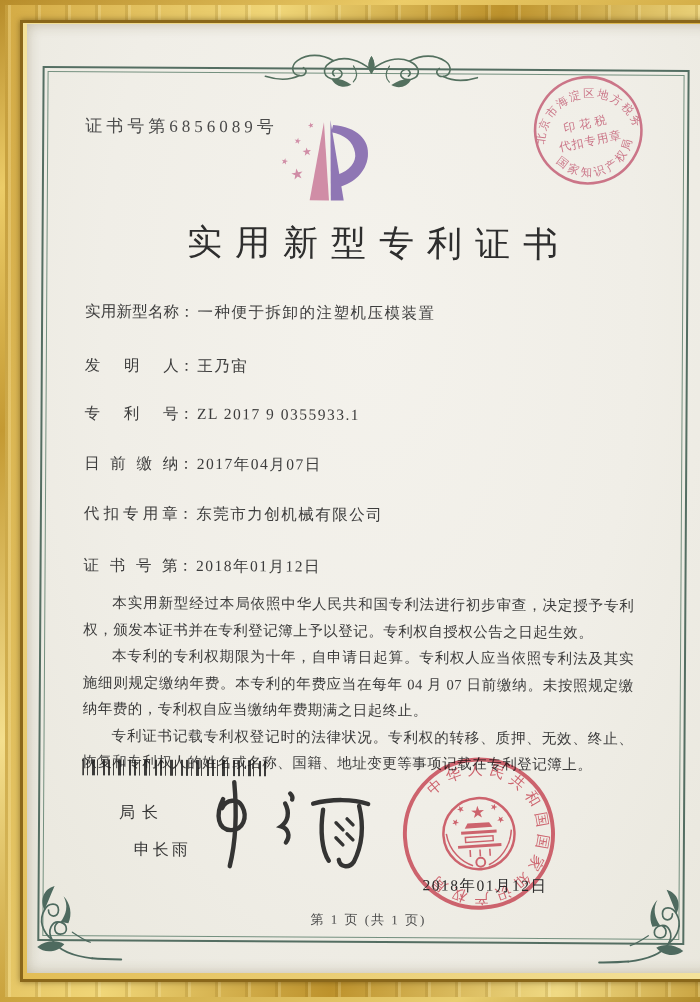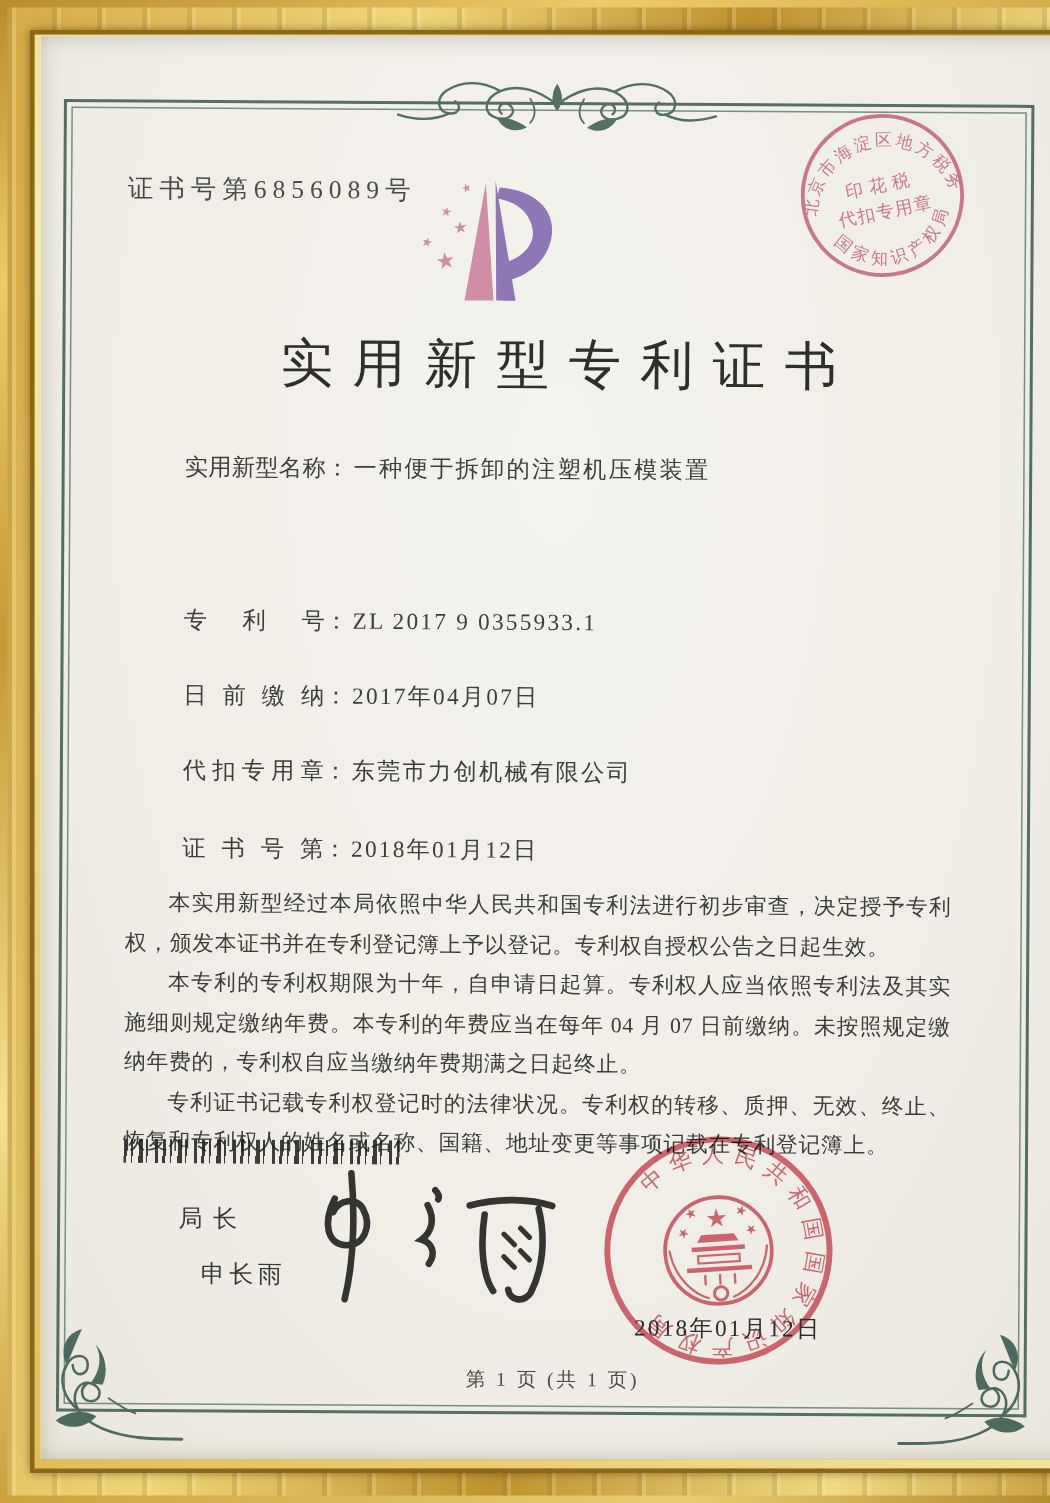--- a/index.html
+++ b/index.html
@@ -29,21 +29,21 @@
   .cert-no{position:absolute;left:56px;top:92px;font-size:17px;letter-spacing:4px;color:#4a4a4a;}
 
   .logo{position:absolute;left:240px;top:92px;}
 
   .tax-stamp{position:absolute;left:500px;top:46px;opacity:.82;mix-blend-mode:multiply;}
 
   .title{position:absolute;left:0;right:0;top:196px;text-align:center;font-size:35px;font-weight:500;
     letter-spacing:13px;text-indent:13px;color:#2e2e2e;}
 
   .field-row{position:absolute;left:57px;font-size:15.5px;color:#3d3d3d;white-space:nowrap;}
-  .flabel{display:inline-block;width:94px;text-align:justify;text-align-last:justify;margin-left:38px;}
+  .flabel{display:inline-block;width:94px;text-align:justify;text-align-last:justify;}
   .fvalue{letter-spacing:1.5px;margin-left:3px;}
 
   .paragraphs{position:absolute;left:57px;top:567px;width:551px;font-size:14.5px;line-height:26.5px;
     text-align:justify;color:#3c3c3c;}
   .paragraphs p{margin:0;text-indent:2em;letter-spacing:.5px;}
 
   .barcode{position:absolute;left:57px;top:737px;width:184px;height:16px;opacity:.85;
     background:repeating-linear-gradient(90deg,#1d1d1d 0 2px,transparent 2px 5px,#1d1d1d 5px 6px,transparent 6px 10px,#1d1d1d 10px 13px,transparent 13px 15px,#1d1d1d 15px 16px,transparent 16px 21px,#1d1d1d 21px 23px,transparent 23px 26px);}
 
   .director-title{position:absolute;left:70px;top:780px;font-size:16px;letter-spacing:7px;color:#383838;margin-left:24px;}
@@ -136,20 +136,23 @@
           </text>
           <text x="60" y="57" font-size="12" letter-spacing="4" text-anchor="middle">印花税</text>
           <text x="60" y="75" font-size="12" letter-spacing="1" text-anchor="middle">代扣专用章</text>
         </g>
       </svg>
 
       <div class="title">实用新型专利证书</div>
 
       <div class="field-row" style="top:279px">
         <span class="flabel">实用新型名称</span><span>：</span><span class="fvalue">一种便于拆卸的注塑机压模装置</span>
+      </div>
+      <div class="field-row" style="top:333px">
+        <span class="flabel">发明人</span><span>：</span><span class="fvalue">王乃宙</span>
       </div>
       <div class="field-row" style="top:381px">
         <span class="flabel">专利号</span><span>：</span><span class="fvalue">ZL 2017 9 0355933.1</span>
       </div>
       <div class="field-row" style="top:431px">
         <span class="flabel">日前缴纳</span><span>：</span><span class="fvalue">2017年04月07日</span>
       </div>
       <div class="field-row" style="top:481px">
         <span class="flabel">代扣专用章</span><span>：</span><span class="fvalue">东莞市力创机械有限公司</span>
       </div>

